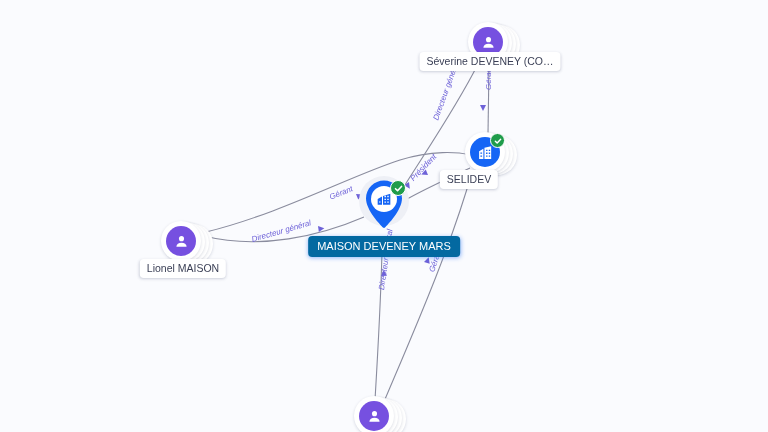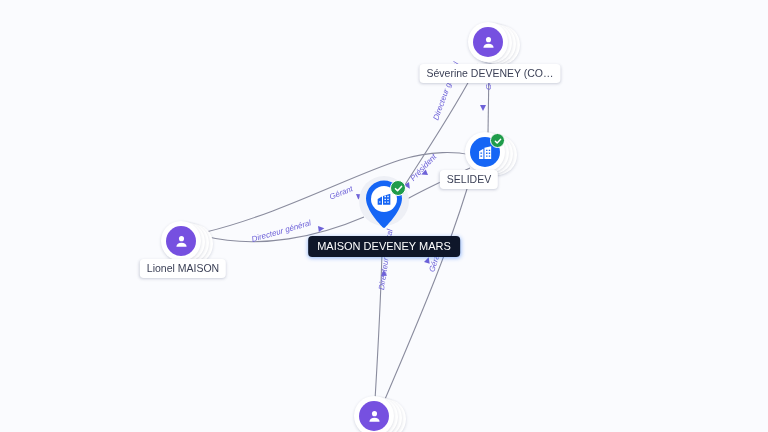--- a/index.html
+++ b/index.html
@@ -86,21 +86,21 @@
     white-space: nowrap;
     font-size: 10.5px;
     line-height: 1;
     padding: 4px 7px;
     border-radius: 4px;
     background: #ffffff;
     color: #3a3f55;
     box-shadow: 0 1px 3px rgba(40,50,90,0.22);
   }
   .node-label.primary {
-    background: #0f172a;
+    background: #0369a1;
     color: #ffffff;
     font-size: 11px;
     padding: 5px 9px;
     border-radius: 4px;
     box-shadow: 0 1px 4px rgba(21,101,245,0.45);
   }
 
   
   .pin-wrap {
     position: absolute;
@@ -210,21 +210,21 @@
       <div class="sheet s1"></div>
       <div class="sheet s0"></div>
       <div class="avatar person">
         <svg width="17" height="17" viewBox="0 0 24 24" fill="#ffffff">
           <circle cx="12" cy="8" r="3.6"></circle>
           <path d="M4.8 19.5c0-3.6 3.2-5.6 7.2-5.6s7.2 2 7.2 5.6z"></path>
         </svg>
       </div>
     </div>
   </div>
-  <div class="node-label" style="left:490px; top:64px;text-align:right;">Séverine DEVENEY (CO…</div>
+  <div class="node-label" style="left:490px; top:52px;text-align:right;">Séverine DEVENEY (CO…</div>
 
   <div class="node" style="left:487px; top:154px;">
     <div class="stack">
       <div class="sheet s3"></div>
       <div class="sheet s2"></div>
       <div class="sheet s1"></div>
       <div class="sheet s0"></div>
       <div class="avatar company">
         <svg width="17" height="17" viewBox="0 0 24 24" fill="#ffffff">
           <path d="M3 21V10.2l6-3.4V21H3zm1.8-7.2h2.4v-1.8H4.8v1.8zm0 4.2h2.4v-1.8H4.8v1.8z"></path>

